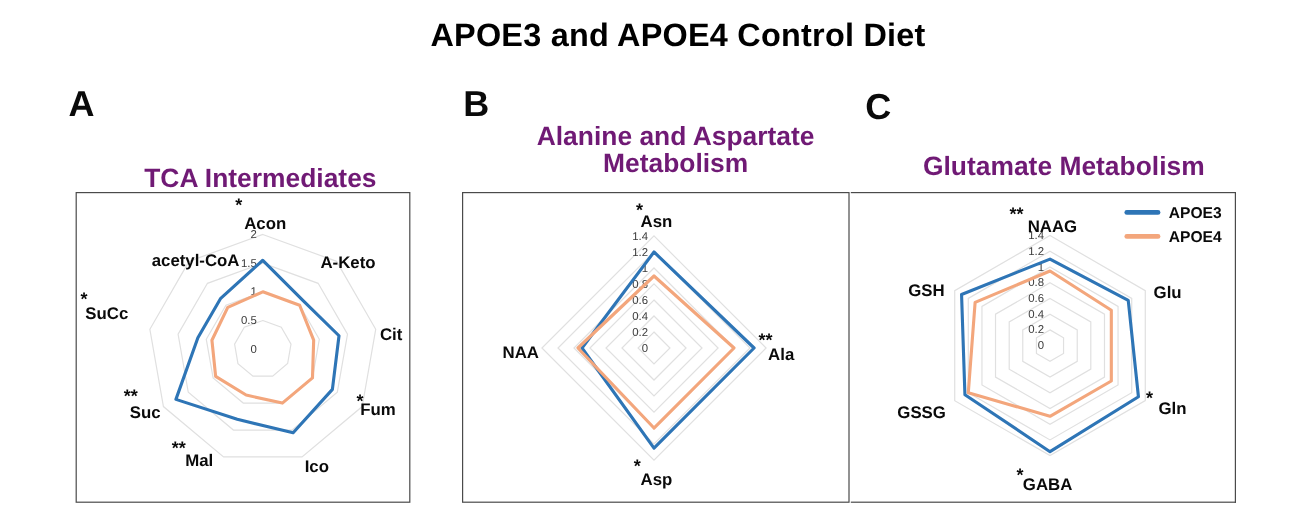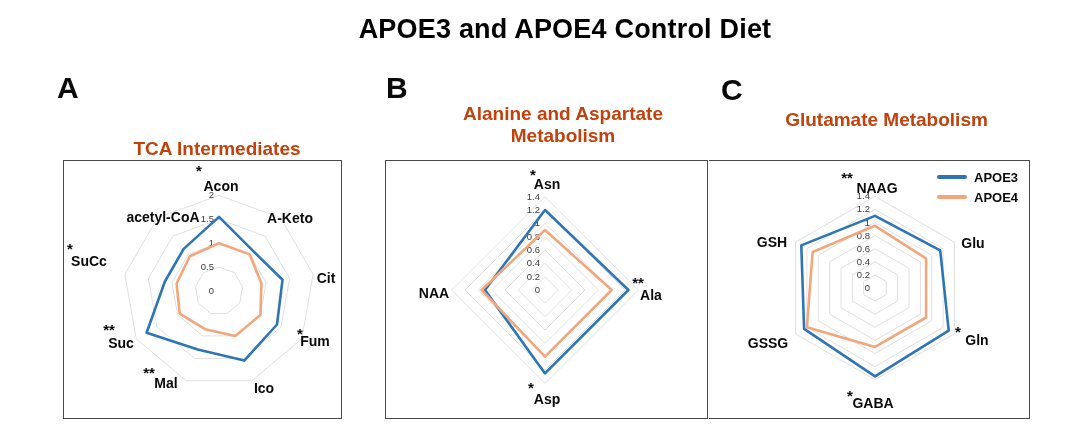--- a/index.html
+++ b/index.html
@@ -5,41 +5,41 @@
   html,body{margin:0;padding:0;}
   body{
     width:1080px;height:436px;background:#ffffff;position:relative;overflow:hidden;
     font-family:"Liberation Sans",sans-serif;color:#000;
   }
   .main-title{
     position:absolute;top:14px;left:0;width:1080px;text-align:center;
     transform:translateX(25px);font-size:27px;font-weight:bold;letter-spacing:0.2px;
   }
   .panel-letter{position:absolute;font-size:30px;font-weight:bold;color:#0a0a0a;}
-  .panel-title{position:absolute;font-size:19px;font-weight:bold;color:#c2410c;text-align:center;line-height:22px;}
+  .panel-title{position:absolute;font-size:22px;font-weight:bold;color:#701a75;text-align:center;line-height:22px;}
   .chart-box{position:absolute;border:1.6px solid #4a4a4a;background:#fff;}
   .chart-box svg{display:block;}
 </style>
 </head>
 <body>
 
 <div class="main-title">APOE3 and APOE4 Control Diet</div>
 
 <div class="panel-letter" style="left:57px;top:71px;">A</div>
 <div class="panel-letter" style="left:386px;top:71px;">B</div>
 <div class="panel-letter" style="left:721px;top:73px;">C</div>
 
 <div class="panel-title" style="left:77px;top:138px;width:280px;">
   <div>TCA Intermediates</div>
 </div>
 <div class="panel-title" style="left:401px;top:103px;width:324px;">
   <div>Alanine and Aspartate</div>
   <div>Metabolism</div>
 </div>
-<div class="panel-title" style="left:725px;top:109px;width:323px;text-align:center;">
+<div class="panel-title" style="left:725px;top:128px;width:323px;text-align:center;">
   <div>Glutamate Metabolism</div>
 </div>
 
 <div class="chart-box" style="left:63px;top:160px;width:277px;height:257px;">
   <svg id="svg-A" width="277" height="257">
       <polygon points="155.0,106.1 170.4,111.7 178.5,125.8 175.7,141.9 163.2,152.5 146.8,152.5 134.3,142.0 131.5,125.8 139.6,111.7" fill="none" stroke="#e0e0e0" stroke-width="1"></polygon>
       <polygon points="155.0,82.2 185.7,93.4 202.1,121.7 196.4,153.9 171.3,174.9 138.7,174.9 113.6,153.9 107.9,121.7 124.3,93.4" fill="none" stroke="#e0e0e0" stroke-width="1"></polygon>
       <polygon points="155.0,58.3 201.1,75.1 225.6,117.5 217.1,165.8 179.5,197.4 130.5,197.4 92.9,165.9 84.4,117.5 108.9,75.1" fill="none" stroke="#e0e0e0" stroke-width="1"></polygon>
       <polygon points="155.0,34.4 216.5,56.8 249.1,113.4 237.8,177.8 187.7,219.8 122.3,219.8 72.2,177.8 60.9,113.4 93.5,56.8" fill="none" stroke="#e0e0e0" stroke-width="1"></polygon>
       <text x="150" y="37.4" text-anchor="end" font-size="9.5" fill="#3c3c3c">2</text>

